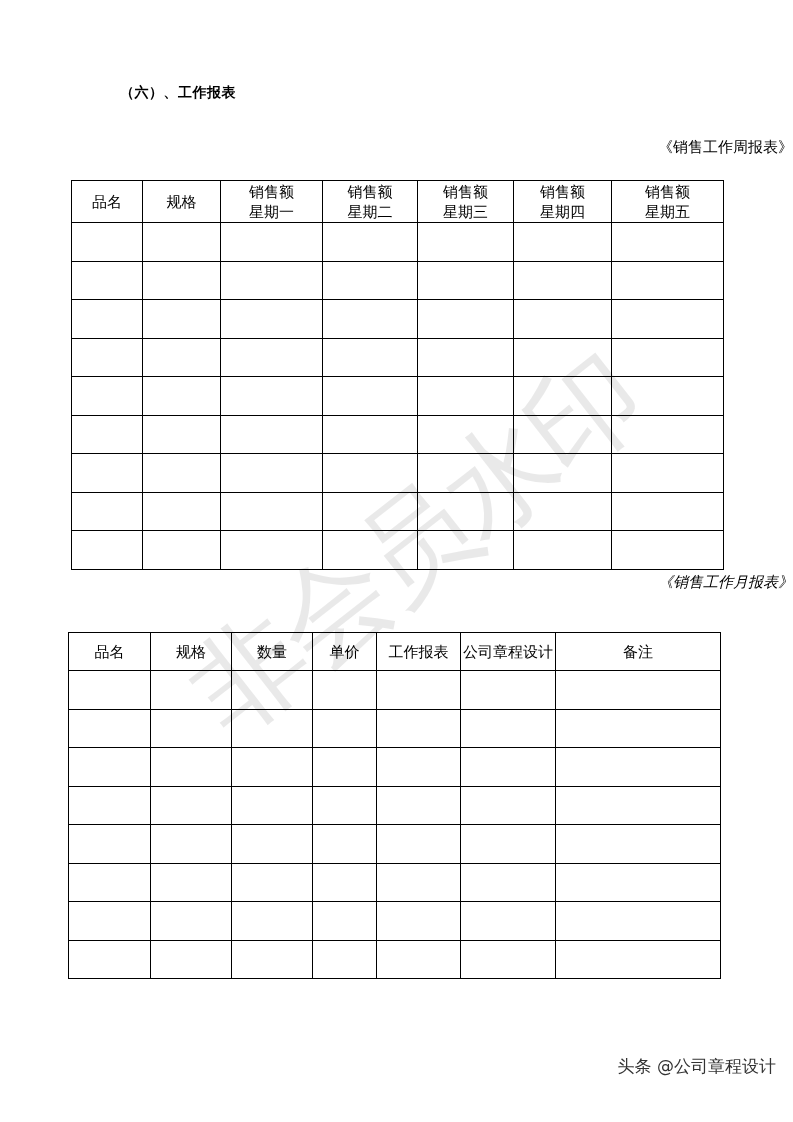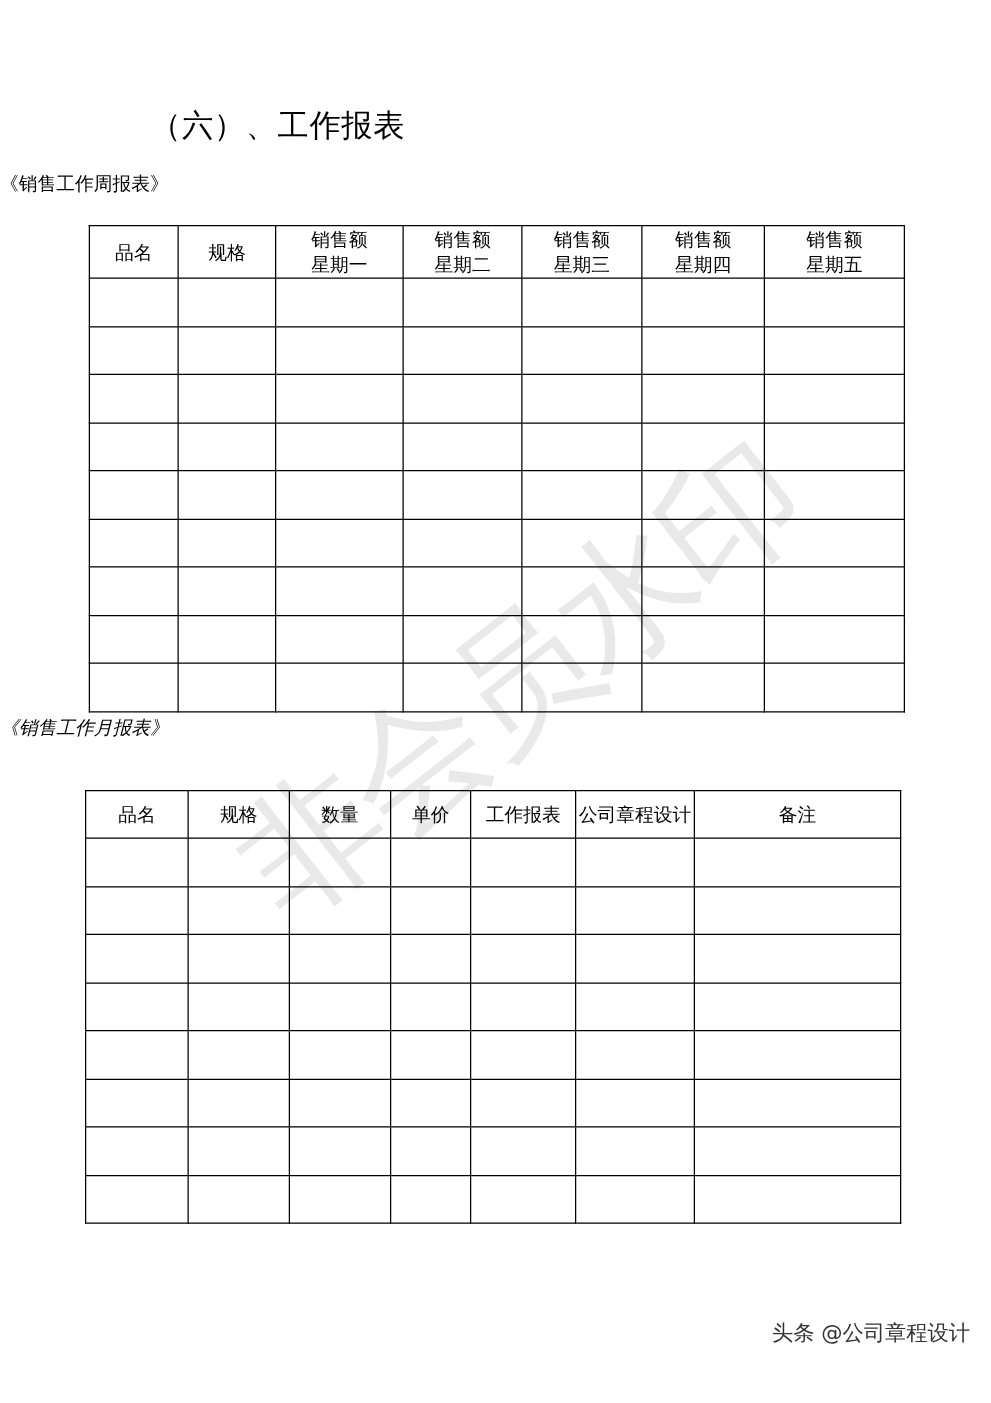--- a/index.html
+++ b/index.html
@@ -1,26 +1,26 @@
 <!DOCTYPE html>
 <html><head>
 <meta charset="utf-8">
 <style>
   html, body { margin: 0; padding: 0; }
   body {
     width: 793px; height: 1122px; background: #ffffff; position: relative; overflow: hidden;
     font-family: "DejaVu Sans", "Liberation Sans", sans-serif; color: #000;
   }
   .section-title {
-    position: absolute; left: 120px; top: 84px; font-size: 25px; font-weight: normal; letter-spacing: 0.5px;
+    position: absolute; left: 120px; top: 84px; font-size: 14px; font-weight: bold; letter-spacing: 0.5px;
     font-family: "DejaVu Serif", "Liberation Serif", serif;
     text-align: right;
   }
   .caption {
-    position: absolute; font-size: 15px; width: 793px; text-align: left; left: 0;
+    position: absolute; font-size: 15px; width: 793px; text-align: right; left: 0;
   }
   table.grid {
     position: absolute; border-collapse: collapse; table-layout: fixed;
   }
   table.grid td, table.grid th {
     border: 1.3px solid #000; padding: 0; font-weight: normal; font-size: 15px;
     text-align: center; vertical-align: middle; line-height: 20px;
   }
   #weekly { left: 71px; top: 180px; width: 652px; }
   #weekly th { height: 41px; }

